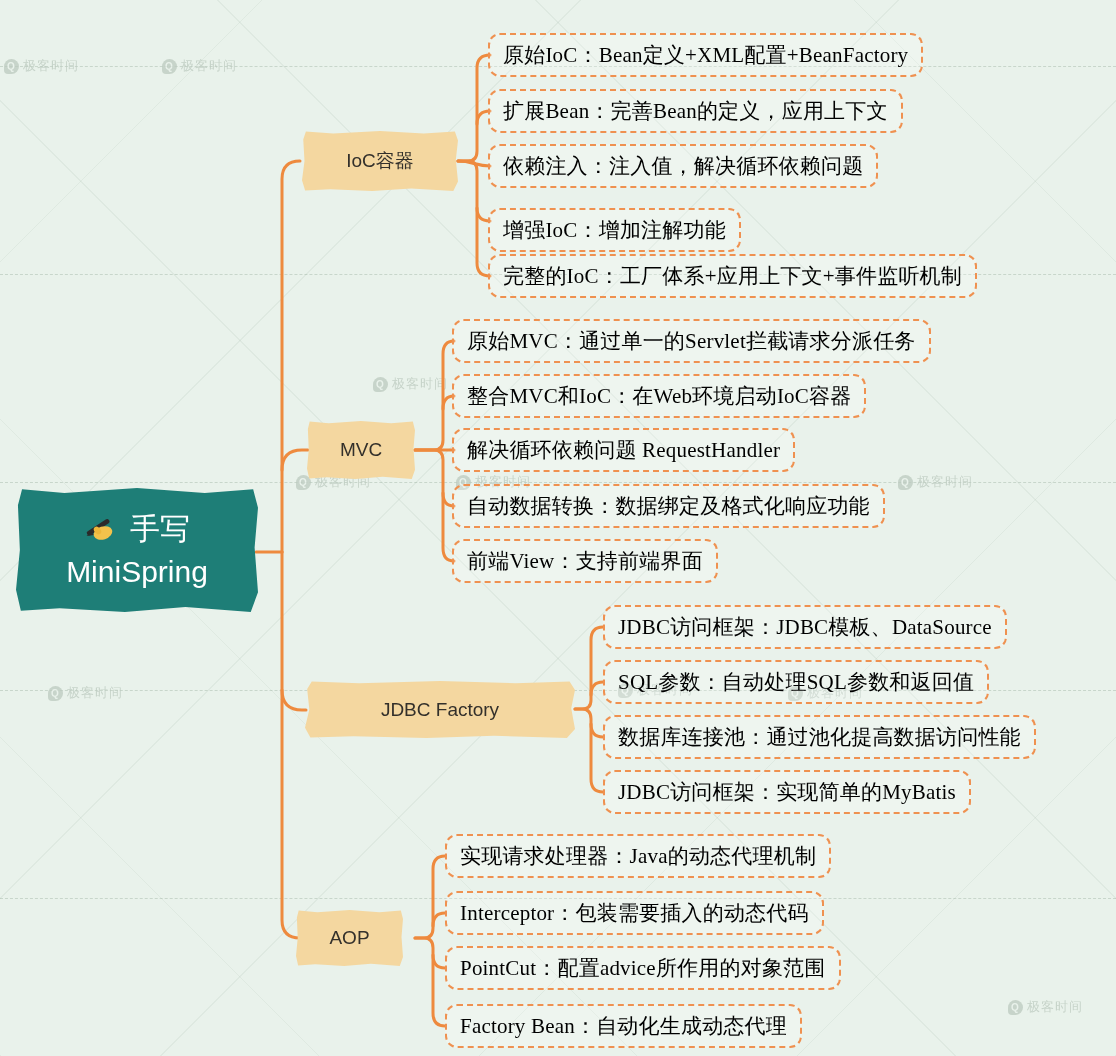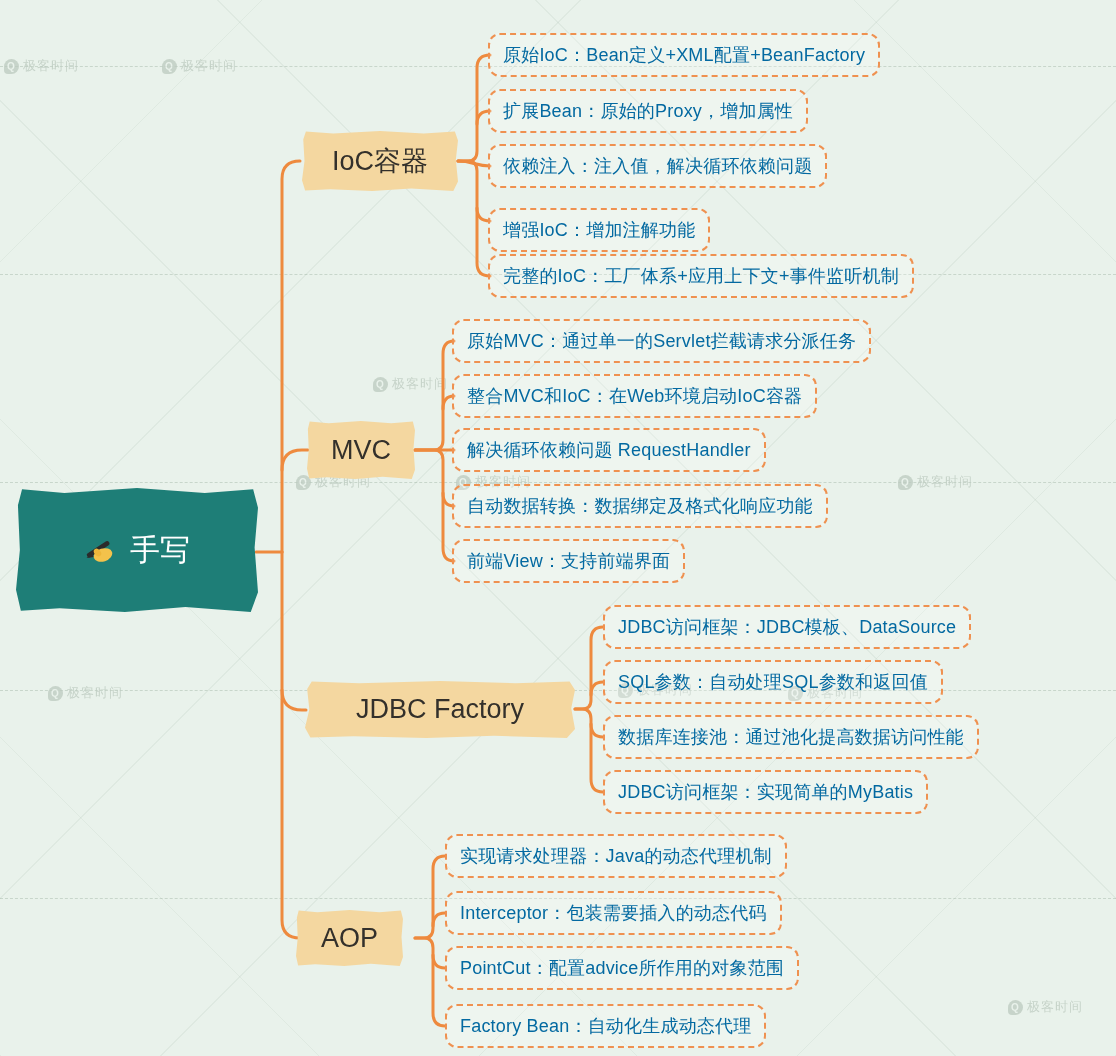--- a/index.html
+++ b/index.html
@@ -42,34 +42,34 @@
                       100% 16%, 98.6% 48%, 100% 84%, 97% 100%, 70% 96%,
                       45% 100%, 18% 97%, 2% 99%, 0% 82%, 1.6% 50%);
   }
   .root{
     left:16px;top:488px;width:242px;height:124px;background:#1e7e77;
     display:flex;flex-direction:column;align-items:center;justify-content:center;
     color:#fff;font-size:30px;font-weight:500;line-height:1.45;
   }
   .root .r1{display:flex;align-items:center;gap:14px;}
   .branch{
-    background:#f4d7a0;color:#33302b;font-size:27px;
+    background:#f4d7a0;color:#33302b;font-size:19px;
     display:flex;align-items:center;justify-content:center;
     white-space:nowrap;
   }
   .b-ioc{left:302px;top:131px;width:156px;height:60px;}
   .b-mvc{left:307px;top:421px;width:108px;height:58px;}
   .b-jdbc{left:305px;top:681px;width:270px;height:57px;}
   .b-aop{left:296px;top:910px;width:107px;height:56px;}
   .leaf{
     position:absolute;z-index:3;box-sizing:border-box;height:44px;
     border:2.5px dashed #ef9150;border-radius:12px;
     background:rgba(255,255,255,0.22);
     padding:0 13px;display:flex;align-items:center;
-    font-size:18px;color:#0369a1;white-space:nowrap;letter-spacing:0.2px;
+    font-size:21px;color:#000000;white-space:nowrap;letter-spacing:0.2px;font-family:Liberation Serif, serif;
   }
 </style>
 </head>
 <body>
 
 <div class="lattice"></div>
 
 <div class="hline" style="top:66px"></div>
 <div class="hline" style="top:274px"></div>
 <div class="hline" style="top:482px"></div>
@@ -153,29 +153,30 @@
 <div class="node root torn">
   <span class="r1">
     <svg width="32" height="27" viewBox="0 0 32 27">
       <rect x="1" y="10" width="26" height="4.6" rx="2" transform="rotate(-33 14 12)" fill="#2b2b2b"></rect>
       <path d="M2.5 21 L7.5 16.5 L10 20 Z" fill="#2b2b2b"></path>
       <ellipse cx="19" cy="18" rx="9.5" ry="6.5" transform="rotate(-18 19 18)" fill="#f3c24b"></ellipse>
       <ellipse cx="13.5" cy="15.5" rx="3" ry="4.4" transform="rotate(-40 13.5 15.5)" fill="#edb63a"></ellipse>
     </svg>
     <span>手写</span>
   </span>
+  <span>MiniSpring</span>
 </div>
 
 <div class="node branch torn b-ioc">IoC容器</div>
 <div class="node branch torn b-mvc">MVC</div>
 <div class="node branch torn b-jdbc">JDBC Factory</div>
 <div class="node branch torn b-aop">AOP</div>
 
 <div class="leaf" style="left:488px;top:33px">原始IoC：Bean定义+XML配置+BeanFactory</div>
-<div class="leaf" style="left:488px;top:89px">扩展Bean：原始的Proxy，增加属性</div>
+<div class="leaf" style="left:488px;top:89px">扩展Bean：完善Bean的定义，应用上下文</div>
 <div class="leaf" style="left:488px;top:144px">依赖注入：注入值，解决循环依赖问题</div>
 <div class="leaf" style="left:488px;top:208px">增强IoC：增加注解功能</div>
 <div class="leaf" style="left:488px;top:254px">完整的IoC：工厂体系+应用上下文+事件监听机制</div>
 
 <div class="leaf" style="left:452px;top:319px">原始MVC：通过单一的Servlet拦截请求分派任务</div>
 <div class="leaf" style="left:452px;top:374px">整合MVC和IoC：在Web环境启动IoC容器</div>
 <div class="leaf" style="left:452px;top:428px">解决循环依赖问题 RequestHandler</div>
 <div class="leaf" style="left:452px;top:484px">自动数据转换：数据绑定及格式化响应功能</div>
 <div class="leaf" style="left:452px;top:539px">前端View：支持前端界面</div>
 

